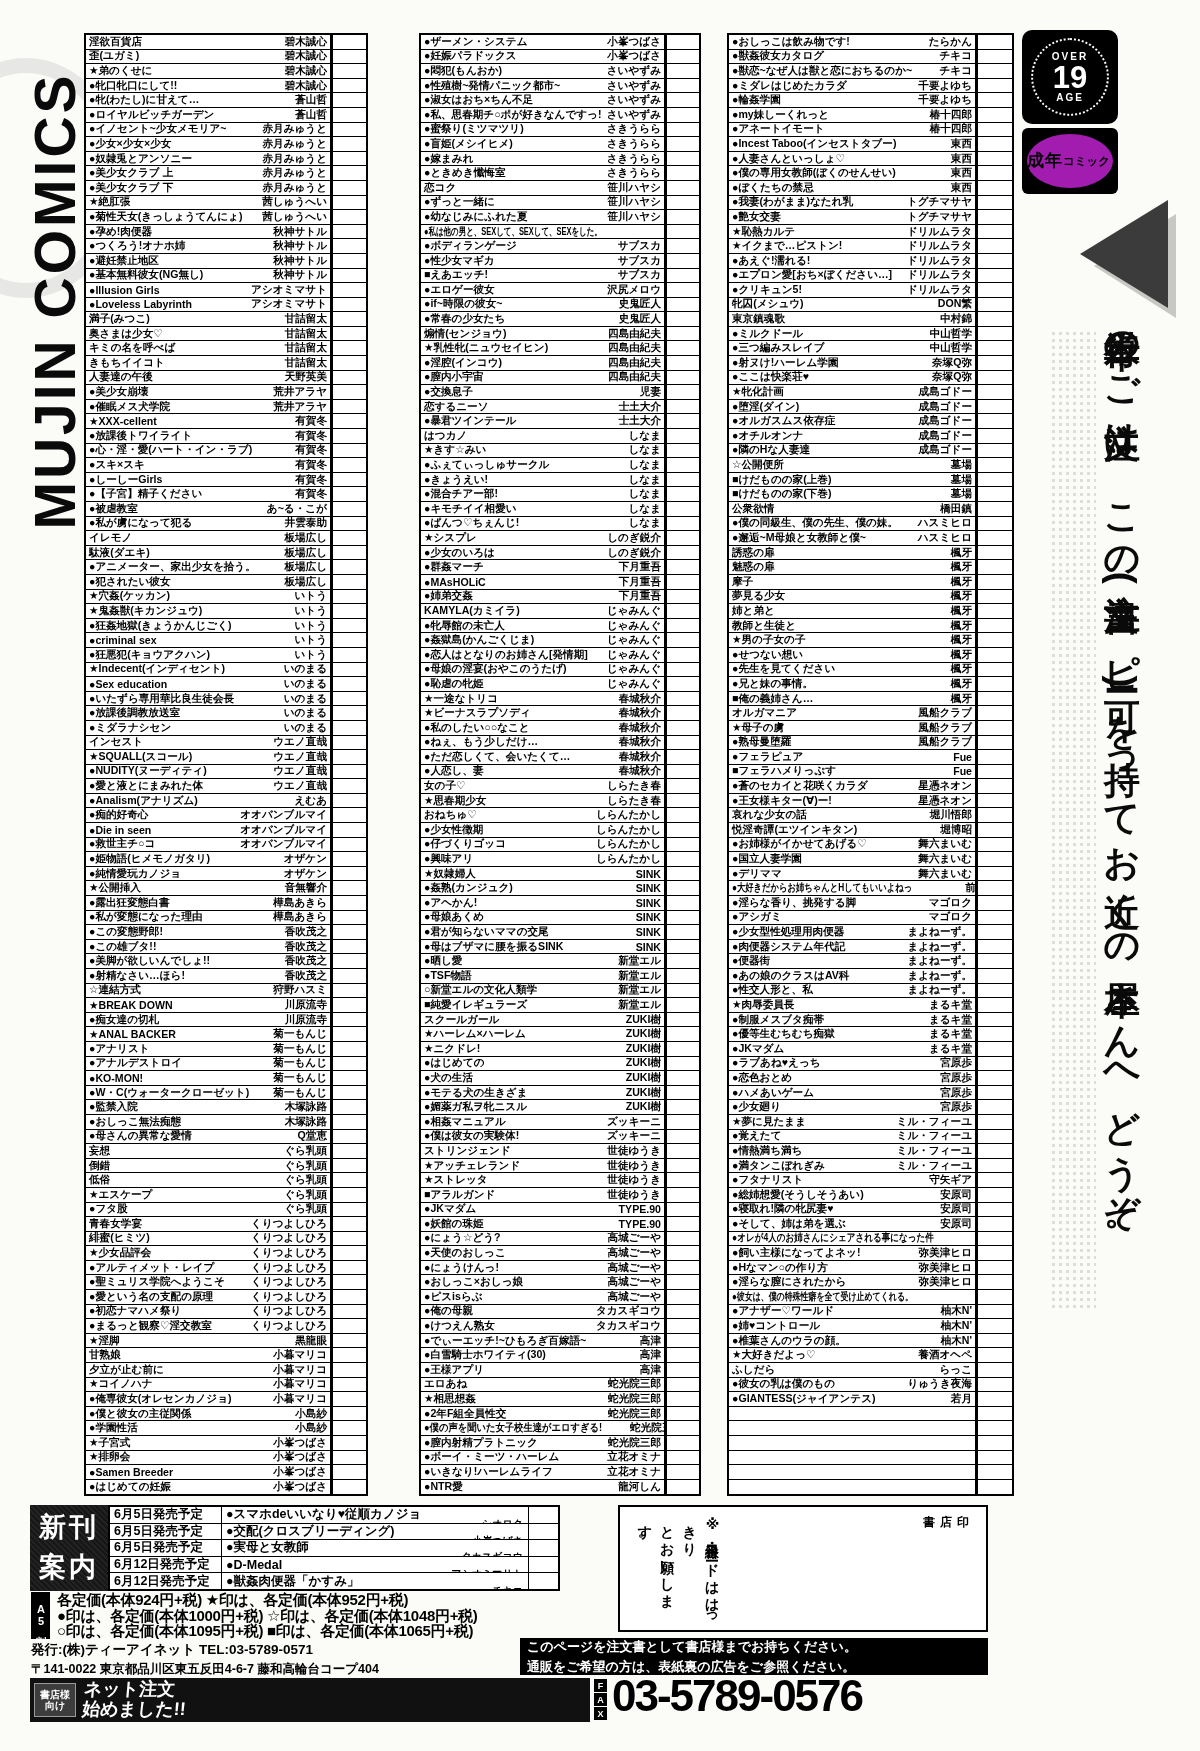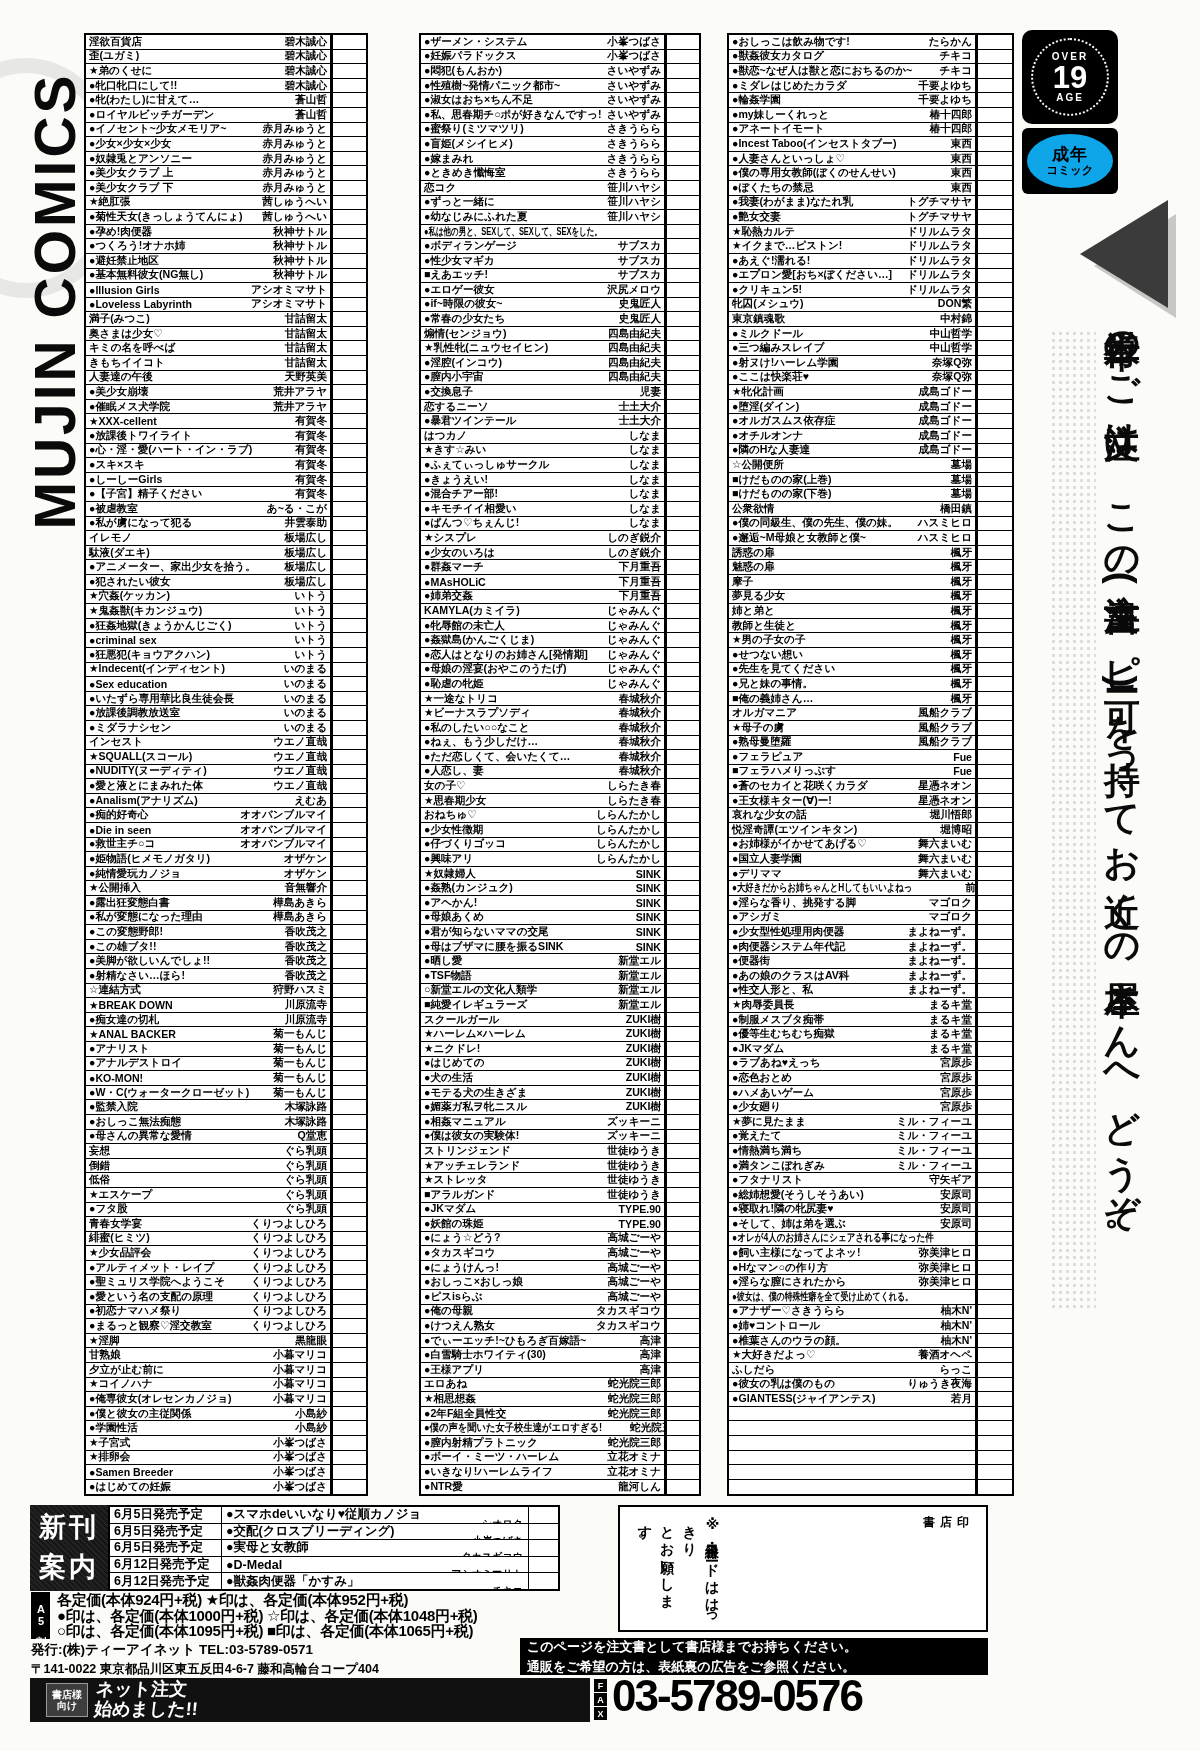--- a/index.html
+++ b/index.html
@@ -22,22 +22,22 @@
   .qcell:last-child{border-bottom:none;}
   
   .b18{position:absolute;left:1022px;top:30px;width:96px;height:94px;background:#000;border-radius:10px;
        display:flex;align-items:center;justify-content:center;}
   .b18 .circ{width:74px;height:74px;border-radius:50%;border:2px dotted #fff;display:flex;flex-direction:column;
        align-items:center;justify-content:center;color:#fff;}
   .b18 .over,.b18 .age{font-size:10px;font-weight:700;letter-spacing:2px;line-height:1;}
   .b18 .num{font-size:31px;font-weight:900;line-height:1;}
   .bsei{position:absolute;left:1022px;top:128px;width:96px;height:66px;background:#000;border-radius:6px;
        display:flex;align-items:center;justify-content:center;}
-  .bsei .oval{width:86px;height:54px;background:#0ea5e9;border-radius:50%;display:flex;flex-direction:column;
-       align-items:center;justify-content:center;line-height:1.05;}
+  .bsei .oval{width:86px;height:54px;background:#a21caf;border-radius:50%;display:flex;flex-direction:row;
+       align-items:center;justify-content:flex-start;line-height:1.05;}
   .bsei .l1{font-size:17px;font-weight:900;letter-spacing:1px;}
   .bsei .l2{font-size:11.5px;font-weight:900;}
   .arrow-sh{position:absolute;left:1094px;top:214px;width:0;height:0;border-top:52px solid transparent;
        border-bottom:52px solid transparent;border-right:82px solid #c7c7c4;}
   .arrow{position:absolute;left:1080px;top:200px;width:0;height:0;border-top:54px solid transparent;
        border-bottom:54px solid transparent;border-right:88px solid #3b3b3b;}
   .dots{position:absolute;left:1050px;top:330px;width:46px;height:980px;
        background-image:radial-gradient(#dcdcda 1.4px,transparent 1.5px);background-size:7px 7px;}
   .vtitle{position:absolute;left:1104px;top:302px;height:1445px;writing-mode:vertical-rl;text-orientation:mixed;
        font-size:36px;font-weight:900;letter-spacing:2px;line-height:1;color:#0a0a0a;}
@@ -67,21 +67,21 @@
   .price-lines div{font-size:15px;font-weight:900;line-height:15.6px;letter-spacing:-0.3px;white-space:nowrap;}
   
   .pub{position:absolute;left:31px;top:1641px;width:485px;}
   .pub .l1{font-size:13.5px;font-weight:700;white-space:nowrap;}
   .pub .l2{font-size:12.5px;font-weight:700;white-space:nowrap;margin-top:2px;}
   .note{position:absolute;left:520px;top:1638px;width:468px;height:37px;background:#000;color:#fff;
        display:flex;flex-direction:column;justify-content:center;padding:0 7px;box-sizing:border-box;}
   .note div{font-size:13px;font-weight:700;white-space:nowrap;line-height:1.5;}
   
   .net{position:absolute;left:30px;top:1678px;width:560px;height:44px;background:#111;display:flex;
-       align-items:center;box-sizing:border-box;padding:3px 16px;}
+       align-items:center;box-sizing:border-box;padding:3px 4px;}
   .net .tag{width:42px;height:34px;background:#3d3d3d;border:1px solid #999;color:#fff;font-size:10px;
        font-weight:700;line-height:1.15;display:flex;align-items:center;justify-content:center;text-align:center;
        flex-wrap:wrap;word-break:break-all;padding:1px;box-sizing:border-box;}
   .net .catch{color:#fff;font-weight:900;font-size:18px;line-height:1.1;padding:0 7px;white-space:nowrap;
        transform:skewX(-5deg);}
   .net .urlbox{flex:1;display:flex;flex-direction:column;align-items:center;justify-content:center;color:#fff;}
   .net .url{font-size:22px;font-weight:900;white-space:nowrap;line-height:1;}
   .net .sub{font-size:10.5px;font-weight:700;white-space:nowrap;margin-top:2px;letter-spacing:1px;}
   .fax{position:absolute;left:594px;top:1679px;display:flex;flex-direction:column;gap:1px;}
   .fax span{width:13px;height:13px;background:#000;color:#fff;font-size:9px;font-weight:900;
@@ -928,21 +928,21 @@
       </div>
       <div class="row">
         <span class="t">●妖館の珠姫</span>
         <span class="a">TYPE.90</span>
       </div>
       <div class="row">
         <span class="t">●にょう☆どう?</span>
         <span class="a">高城ごーや</span>
       </div>
       <div class="row">
-        <span class="t">●タカスギコウ</span>
+        <span class="t">●天使のおしっこ</span>
         <span class="a">高城ごーや</span>
       </div>
       <div class="row">
         <span class="t">●にょうけんっ!</span>
         <span class="a">高城ごーや</span>
       </div>
       <div class="row">
         <span class="t">●おしっこ×おしっ娘</span>
         <span class="a">高城ごーや</span>
       </div>
@@ -1447,21 +1447,21 @@
       </div>
       <div class="row">
         <span class="t">●淫らな膣にされたから</span>
         <span class="a">弥美津ヒロ</span>
       </div>
       <div class="row">
         <span class="t" style="transform-origin: left center; transform: scaleX(0.748);">●彼女は、僕の特殊性癖を全て受け止めてくれる。</span>
         <span class="a">弥美津ヒロ</span>
       </div>
       <div class="row">
-        <span class="t">●アナザー♡さきうらら</span>
+        <span class="t">●アナザー♡ワールド</span>
         <span class="a">柚木N'</span>
       </div>
       <div class="row">
         <span class="t">●姉♥コントロール</span>
         <span class="a">柚木N'</span>
       </div>
       <div class="row">
         <span class="t">●椎葉さんのウラの顔。</span>
         <span class="a">柚木N'</span>
       </div>

